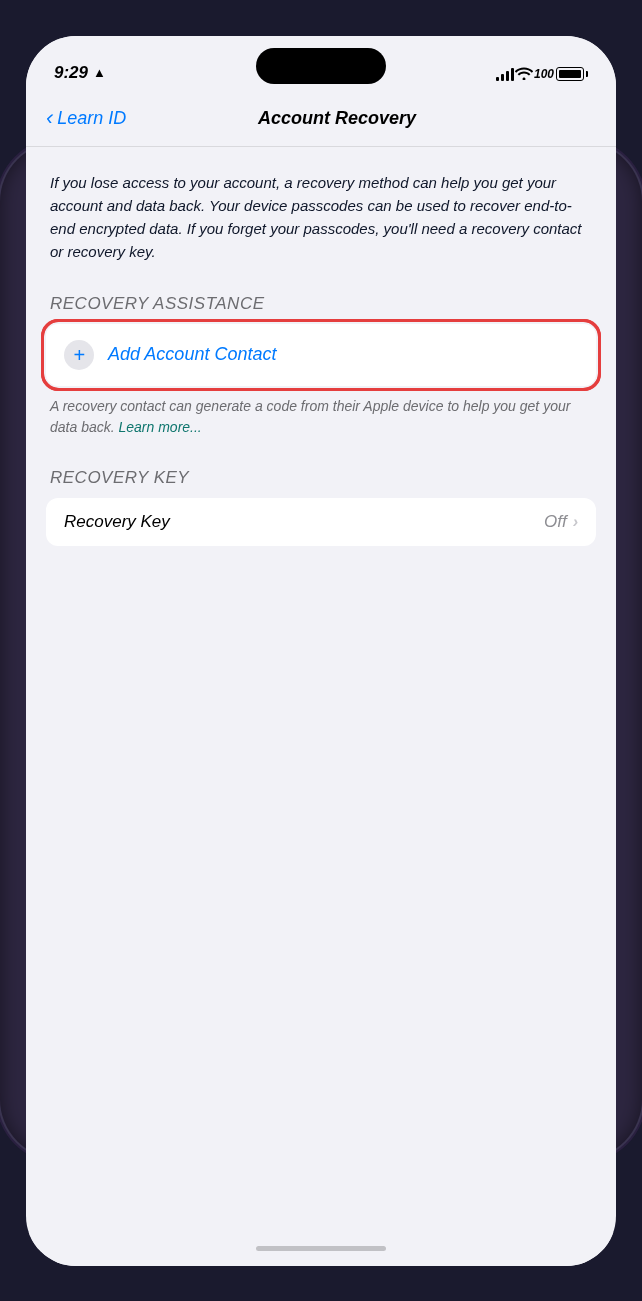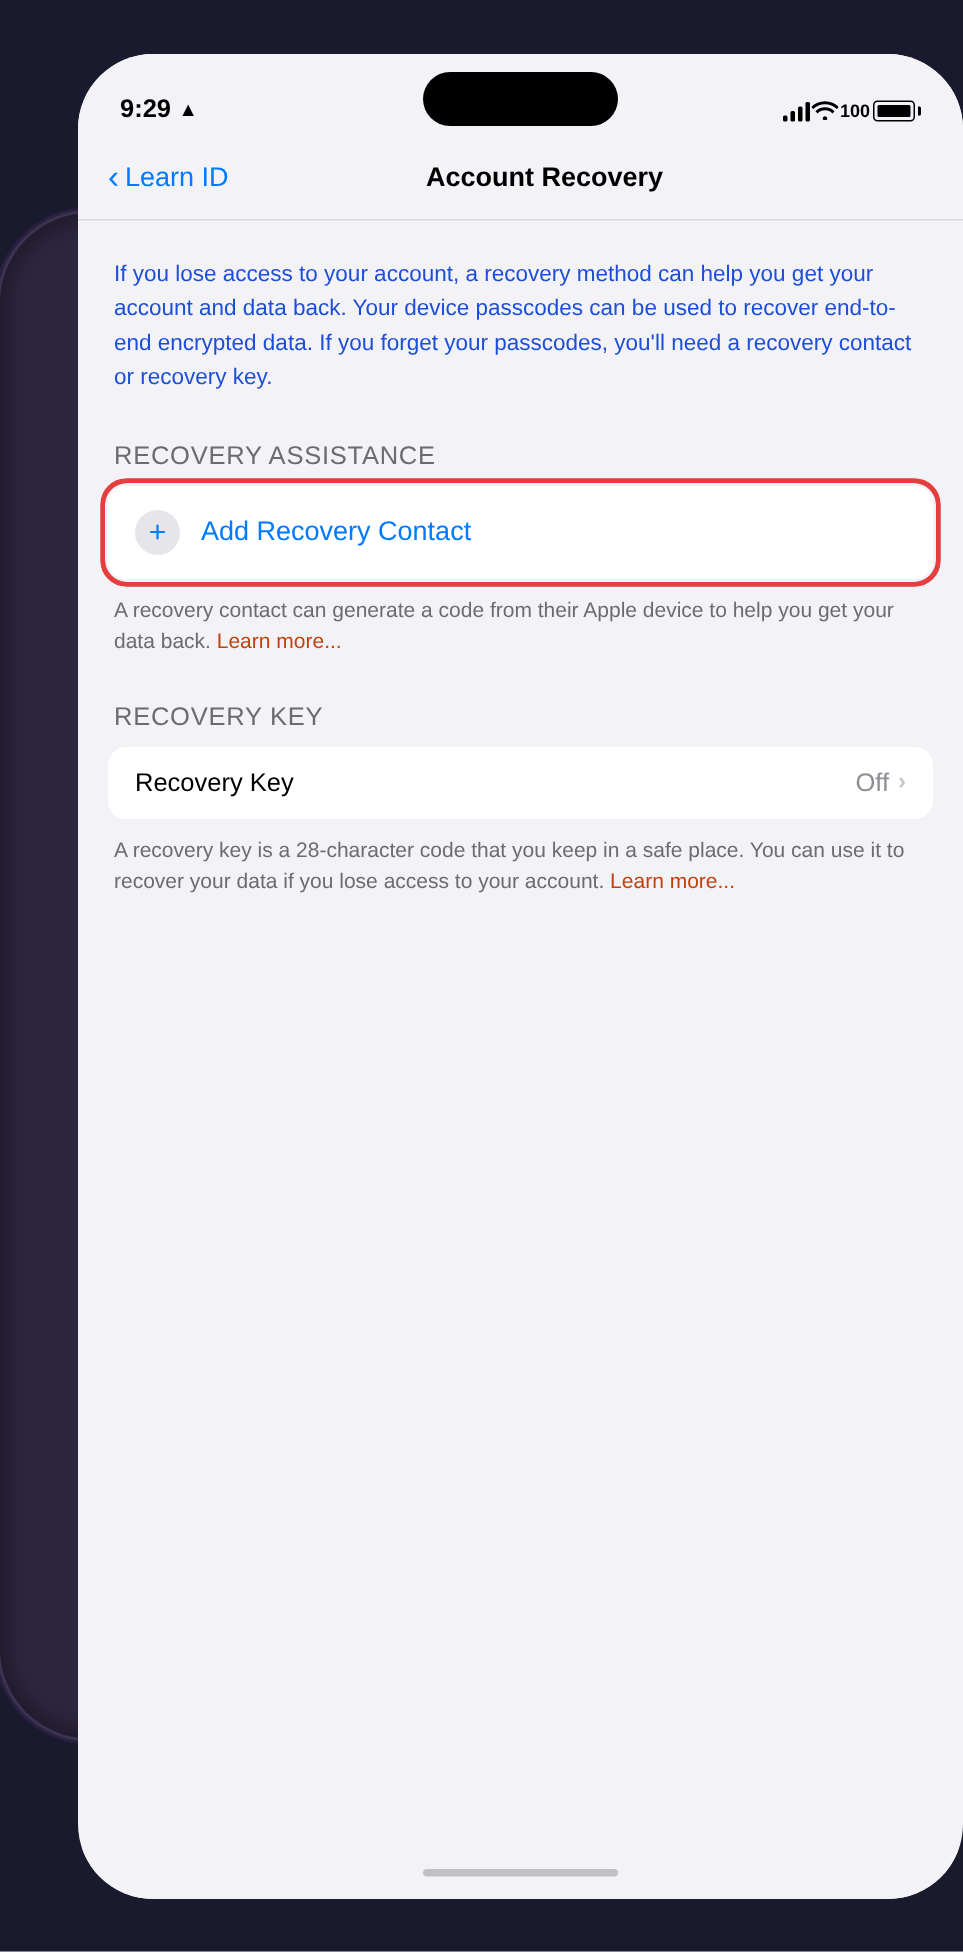--- a/index.html
+++ b/index.html
@@ -17,23 +17,24 @@
       font-family: -apple-system, BlinkMacSystemFont, 'SF Pro Text', 'Helvetica Neue', sans-serif;
     }
 
     .phone-frame {
       width: 642px;
       height: 1017px;
       background: #2d2640;
       border-radius: 60px;
       position: relative;
       display: flex;
-      justify-content: flex-end;
+      justify-content: center;
       align-items: center;
       box-shadow: 0 0 0 2px #3a3450, 0 0 0 4px #2a2040, inset 0 0 20px rgba(0,0,0,0.5);
+      font-style: italic;
     }
 
     .phone-screen {
       width: 590px;
       height: 1230px;
       background: #f2f2f7;
       border-radius: 50px;
       overflow: hidden;
       position: relative;
       display: flex;
@@ -178,21 +179,21 @@
 
     
     .content {
       flex: 1;
       padding: 24px 20px;
       overflow-y: auto;
     }
 
     .description-text {
       font-size: 15px;
-      color: #1d4ed8;
+      color: #0f172a;
       line-height: 1.55;
       margin-bottom: 30px;
       padding: 0 4px;
     }
 
     .section-label {
       font-size: 17px;
       font-weight: 400;
       color: #6c6c70;
       text-transform: uppercase;
@@ -245,21 +246,21 @@
     .recovery-description {
       font-size: 14px;
       color: #6c6c70;
       line-height: 1.5;
       margin-top: 10px;
       margin-bottom: 30px;
       padding: 0 4px;
     }
 
     .learn-more-link {
-      color: #c2410c;
+      color: #0f766e;
       text-decoration: none;
     }
 
     .recovery-key-item {
       display: flex;
       align-items: center;
       justify-content: space-between;
       padding: 14px 18px;
     }
 
@@ -375,43 +376,40 @@
 
       <p class="description-text">If you lose access to your account, a recovery method can help you get your account and data back. Your device passcodes can be used to recover end-to-end encrypted data. If you forget your passcodes, you'll need a recovery contact or recovery key.</p>
 
       <div class="section-label">RECOVERY ASSISTANCE</div>
 
       <div class="list-card highlight-ring">
         <div class="add-recovery-item">
           <div class="plus-circle">
             <span class="plus-symbol">+</span>
           </div>
-          <span class="add-recovery-label">Add Recovery Contact</span>
+          <span class="add-recovery-label">Add Account Contact</span>
         </div>
       </div>
 
       <p class="recovery-description">
         <span>A recovery contact can generate a code from their Apple device to help you get your data back. </span><a href="#" class="learn-more-link">Learn more...</a>
       </p>
 
       <div class="section-label">RECOVERY KEY</div>
 
       <div class="list-card">
         <div class="recovery-key-item">
           <span class="recovery-key-label">Recovery Key</span>
           <div class="recovery-key-value">
             <span>Off</span>
             <span class="chevron-right">›</span>
           </div>
         </div>
       </div>
 
-      <p class="recovery-key-description">
-        <span>A recovery key is a 28-character code that you keep in a safe place. You can use it to recover your data if you lose access to your account. </span><a href="#" class="learn-more-link">Learn more...</a>
-      </p>
 
     </div>
 
     <div class="home-indicator">
       <div class="home-bar"></div>
     </div>
 
   </div>
 </div>
 

